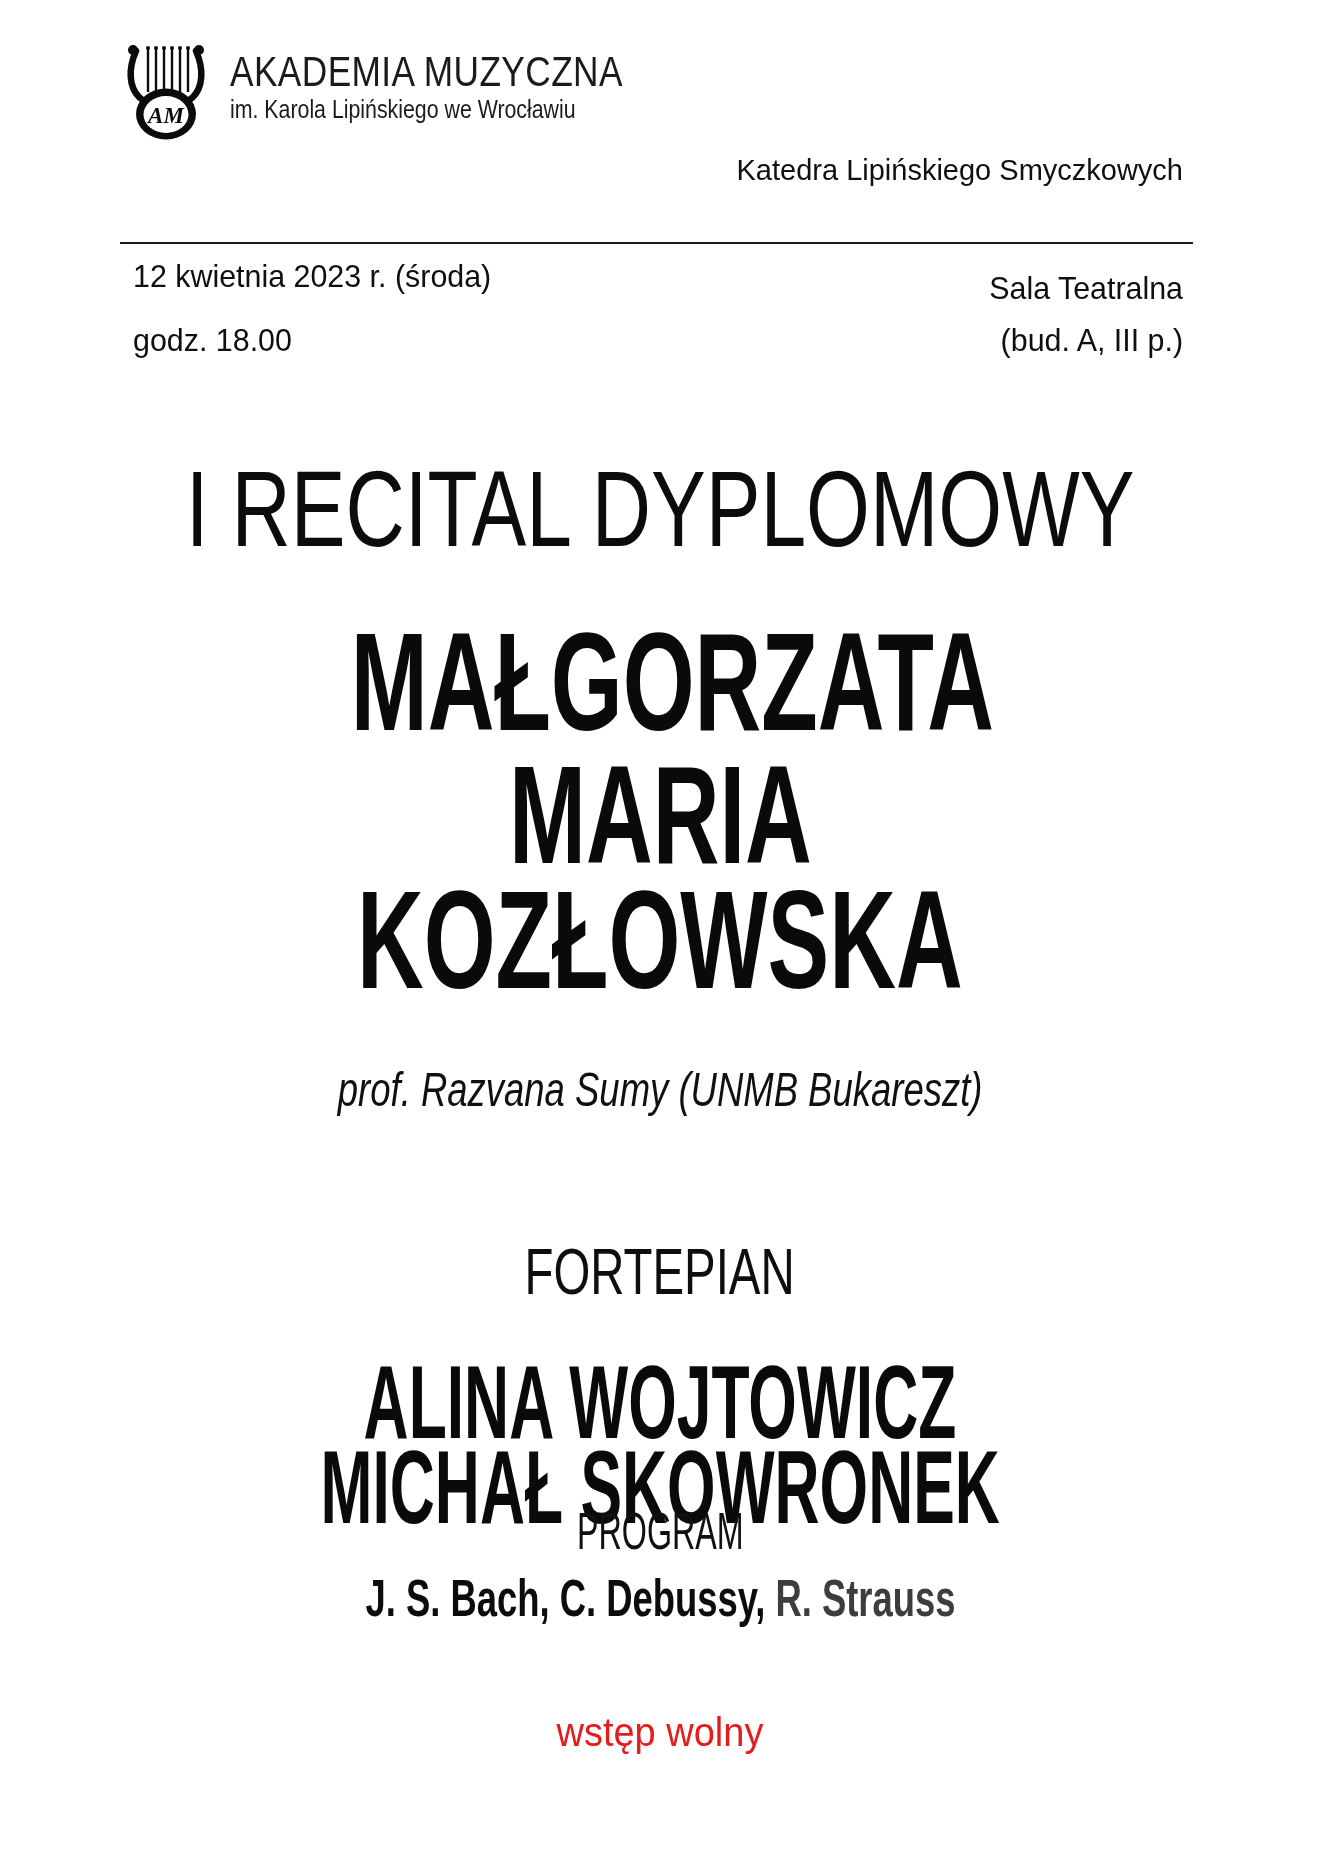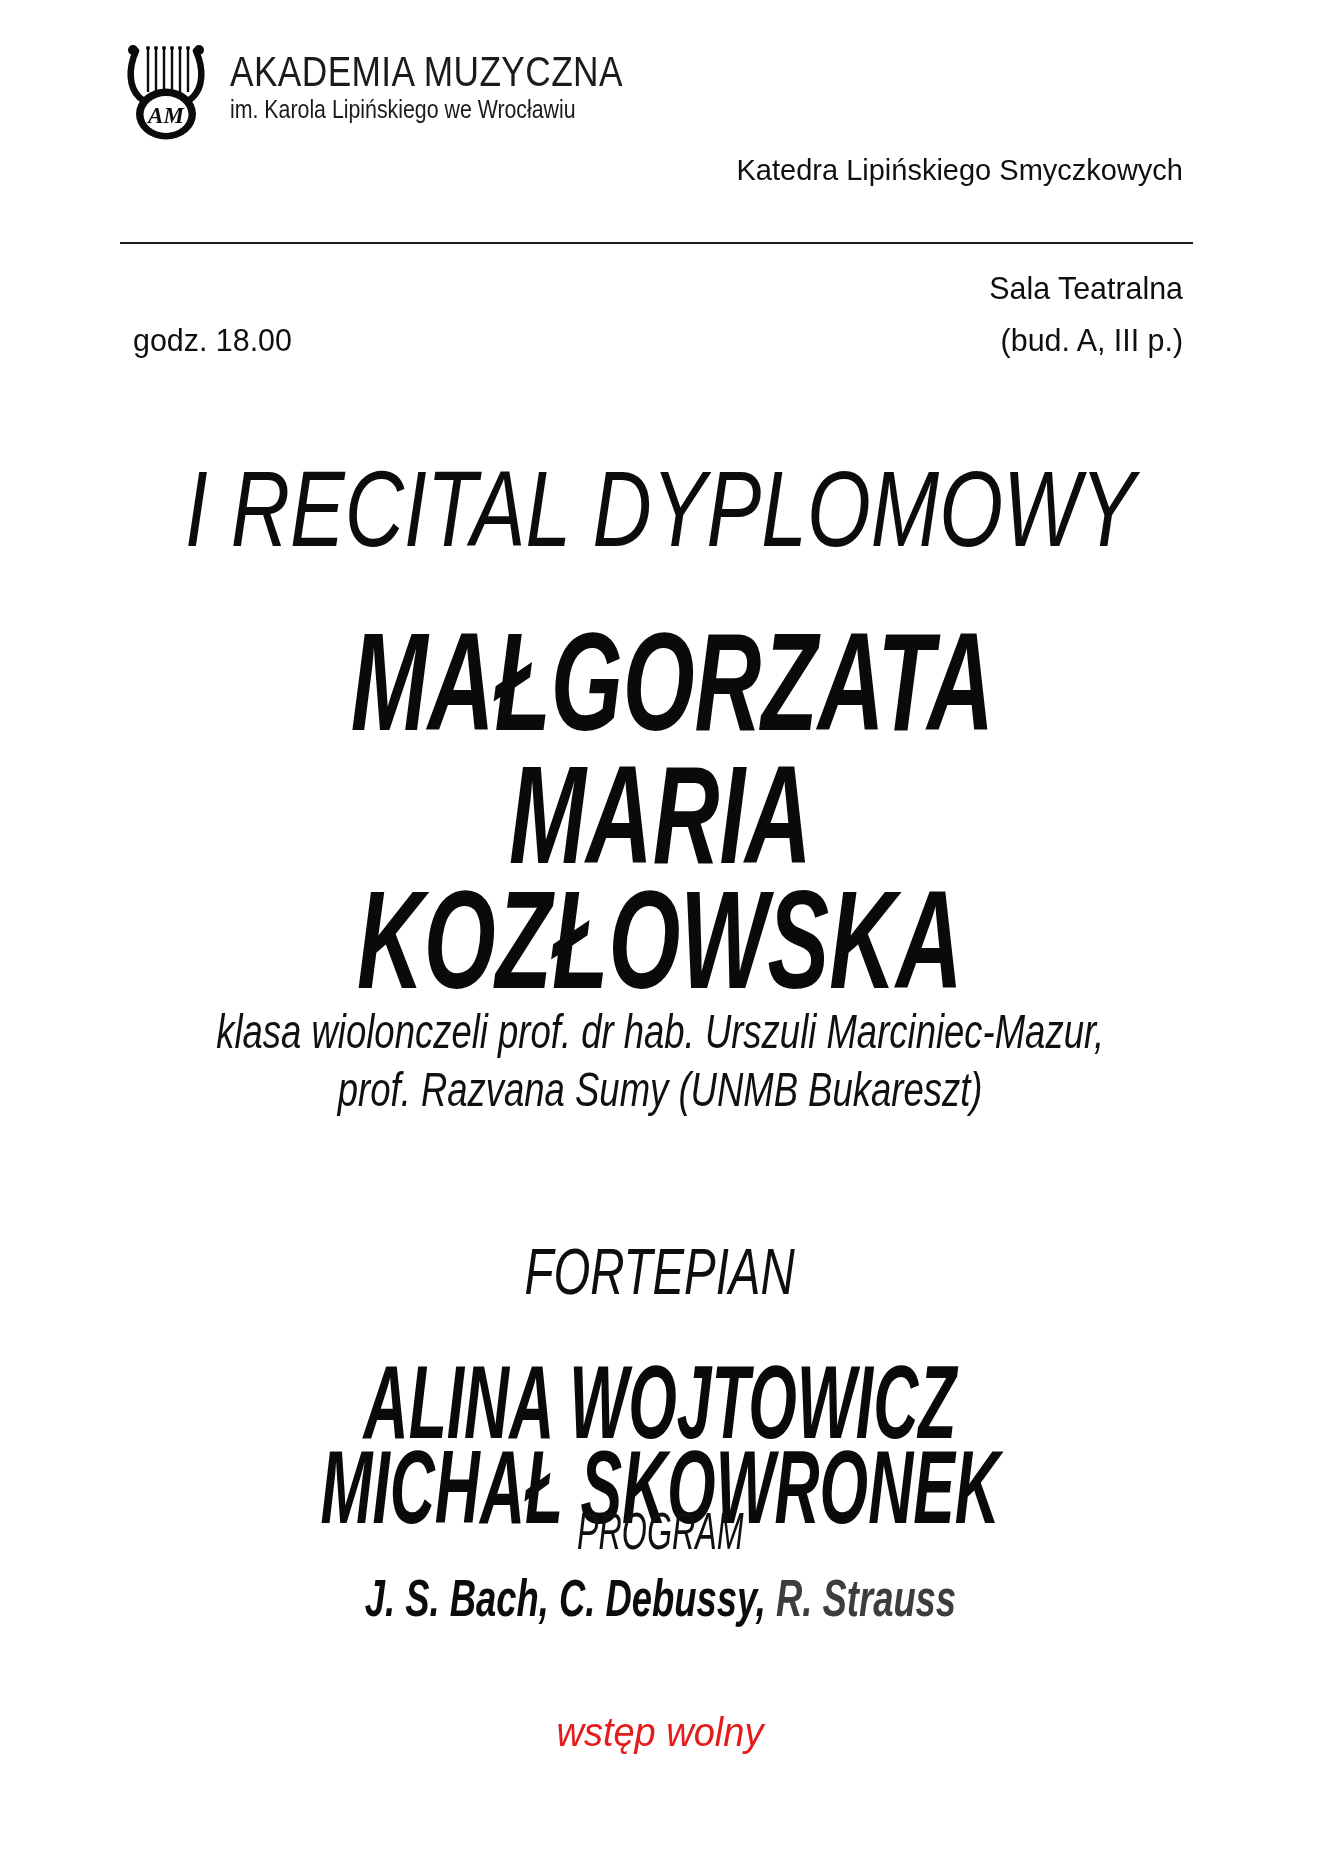--- a/index.html
+++ b/index.html
@@ -6,21 +6,21 @@
   .page{
     position:relative;
     width:1320px;height:1866px;
     margin:0 auto;
     background:#ffffff;
     overflow:hidden;
     font-family:"Liberation Sans","DejaVu Sans",sans-serif;
     color:#0e0e0e;
   }
   .abs{position:absolute;}
-  .line{position:absolute;left:0;width:100%;text-align:center;white-space:nowrap;font-style:italic;}
+  .line{position:absolute;left:0;width:100%;text-align:center;white-space:nowrap;}
   .cx{display:inline-block;white-space:nowrap;}
   .left-a .cx{transform-origin:left center;}
   .right-a{text-align:right;}
   .right-a .cx{transform-origin:right center;}
   .sx60{transform:scaleX(.60);}
   .sx62{transform:scaleX(.62);}
   .sx66{transform:scaleX(.66);}
   .sx70{transform:scaleX(.70);}
   .sx74{transform:scaleX(.74);}
   .sx76{transform:scaleX(.76);}
@@ -90,20 +90,23 @@
   <div class="abs left-a brand-sub">
     <span class="cx sx82">im. Karola Lipińskiego we Wrocławiu</span>
   </div>
 
   <div class="abs right-a department" style="left:0;width:1183px;">
     <span class="cx">Katedra Lipińskiego Smyczkowych</span>
   </div>
 
   <div class="abs divider"></div>
 
+  <div class="abs left-a info info-date">
+    <span class="cx sx95">12 kwietnia 2023 r. (środa)</span>
+  </div>
   <div class="abs left-a info info-time">
     <span class="cx sx95">godz. 18.00</span>
   </div>
   <div class="abs right-a info info-venue" style="left:0;width:1183px;">
     <span class="cx sx95">Sala Teatralna</span>
   </div>
   <div class="abs right-a info info-venue2" style="left:0;width:1183px;">
     <span class="cx sx95">(bud. A, III p.)</span>
   </div>
 
@@ -114,23 +117,20 @@
   <div class="line perf perf1">
     <span class="cx sx66">MAŁGORZATA</span>
   </div>
   <div class="line perf perf2">
     <span class="cx sx66">MARIA</span>
   </div>
   <div class="line perf perf3">
     <span class="cx sx66">KOZŁOWSKA</span>
   </div>
 
-  <div class="line klasa klasa1">
-    <span class="cx sx76">klasa wiolonczeli prof. dr hab. Urszuli Marciniec-Mazur,</span>
-  </div>
   <div class="line klasa klasa2">
     <span class="cx sx76">prof. Razvana Sumy (UNMB Bukareszt)</span>
   </div>
 
   <div class="line fortepian">
     <span class="cx sx74">FORTEPIAN</span>
   </div>
   <div class="line pianist pianist1">
     <span class="cx sx60">ALINA WOJTOWICZ</span>
   </div>

